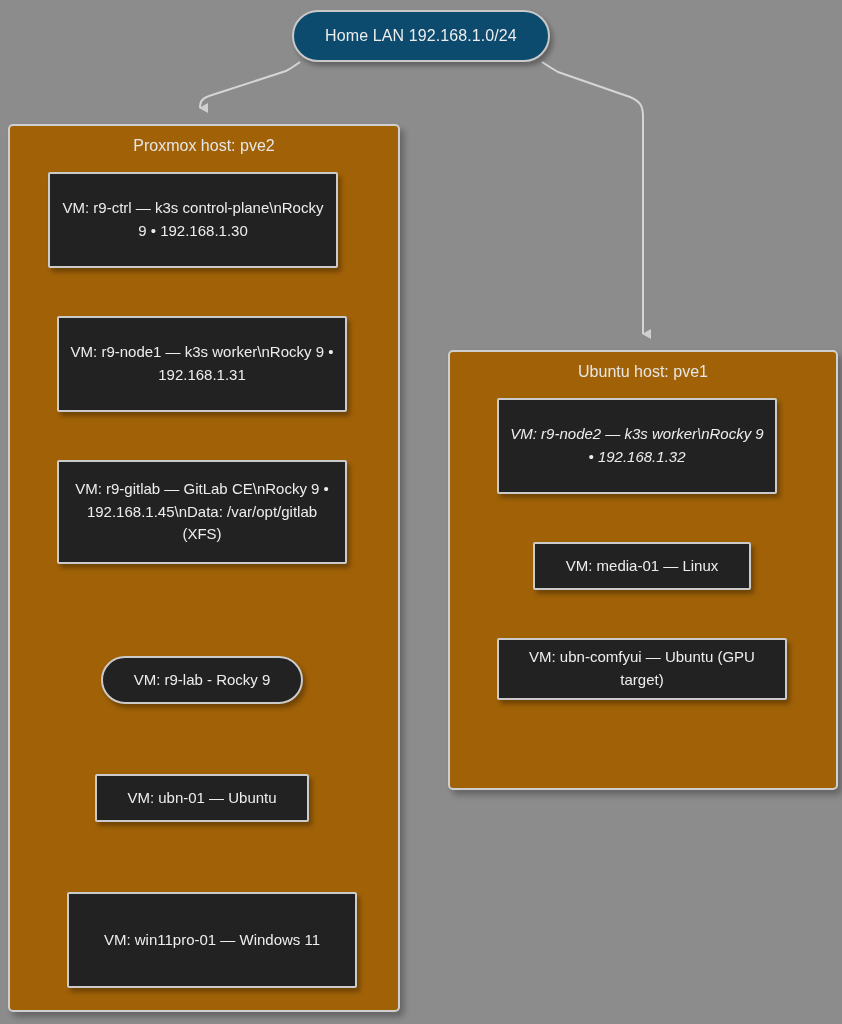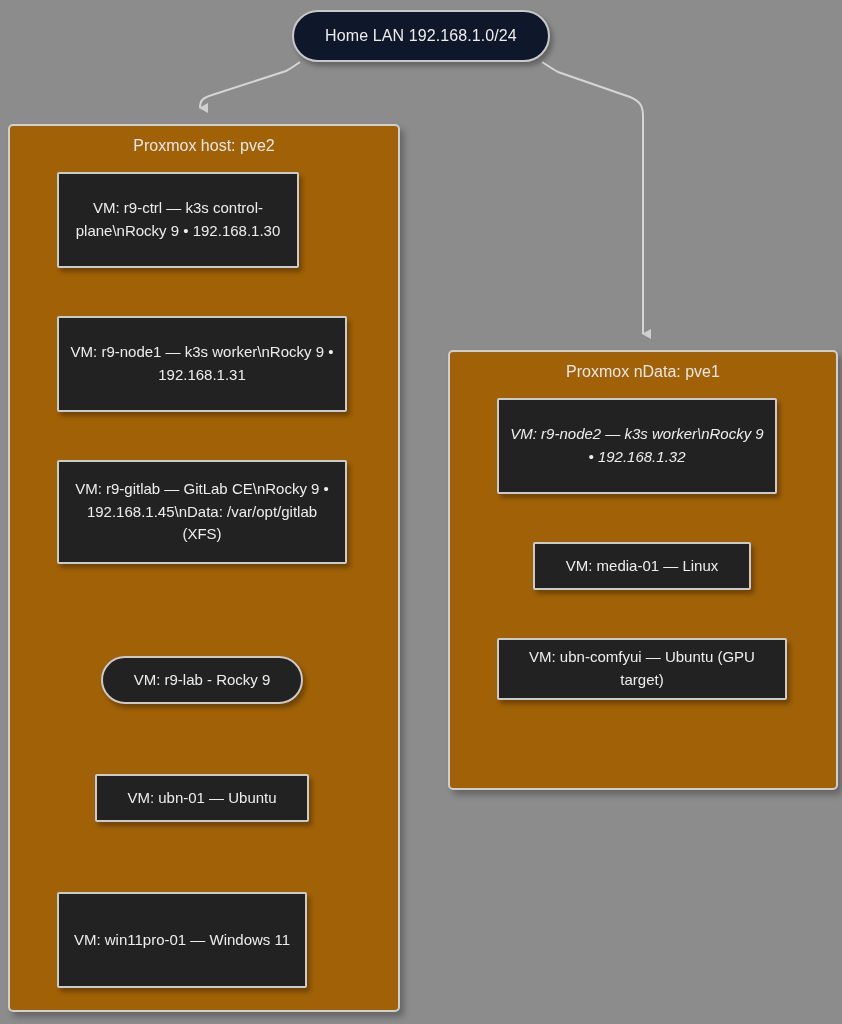--- a/index.html
+++ b/index.html
@@ -24,21 +24,21 @@
     pointer-events: none;
   }
 
   
   .root-node {
     position: absolute;
     left: 292px;
     top: 10px;
     width: 258px;
     height: 52px;
-    background: #0f172a;
+    background: #0c4a6e;
     border: 2px solid #c9c9c9;
     border-radius: 26px;
     box-shadow: 3px 4px 5px rgba(0,0,0,0.30);
     display: flex;
     align-items: center;
     justify-content: center;
     box-sizing: border-box;
     z-index: 5;
   }
   .root-node .label {
@@ -118,47 +118,47 @@
     <path d="M 542,62 C 548,66 551,68 558,72 L 630,97 C 640,101 643,106 643,116 L 643,334" fill="none" stroke="#d5d5d5" stroke-width="2" marker-end="url(#arrow)"></path>
   </svg>
 
   <div class="root-node">
     <span class="label">Home LAN 192.168.1.0/24</span>
   </div>
 
   <div class="host" id="host-pve2">
     <div class="host-title">Proxmox host: pve2</div>
 
-    <div class="vm" style="left:47px; top:46px; width:242px; height:96px;">
+    <div class="vm" style="left:38px; top:46px; width:290px; height:96px;">
       <span class="label">VM: r9-ctrl — k3s control-plane\nRocky 9 • 192.168.1.30</span>
     </div>
 
     <div class="vm" style="left:47px; top:190px; width:290px; height:96px;">
       <span class="label">VM: r9-node1 — k3s worker\nRocky 9 • 192.168.1.31</span>
     </div>
 
     <div class="vm" style="left:47px; top:334px; width:290px; height:104px;">
       <span class="label">VM: r9-gitlab — GitLab CE\nRocky 9 • 192.168.1.45\nData: /var/opt/gitlab (XFS)</span>
     </div>
 
     <div class="vm" style="left:91px; top:530px; width:202px; height:48px;border-radius:24px;">
       <span class="label">VM: r9-lab - Rocky 9</span>
     </div>
 
     <div class="vm" style="left:85px; top:648px; width:214px; height:48px;">
       <span class="label">VM: ubn-01 — Ubuntu</span>
     </div>
 
-    <div class="vm" style="left:47px; top:766px; width:250px; height:96px;">
+    <div class="vm" style="left:57px; top:766px; width:290px; height:96px;">
       <span class="label">VM: win11pro-01 — Windows 11</span>
     </div>
   </div>
 
   <div class="host" id="host-pve1">
-    <div class="host-title">Proxmox nData: pve1</div>
+    <div class="host-title">Ubuntu host: pve1</div>
 
     <div class="vm" style="left:47px; top:46px; width:280px; height:96px;font-style:italic;">
       <span class="label">VM: r9-node2 — k3s worker\nRocky 9 • 192.168.1.32</span>
     </div>
 
     <div class="vm" style="left:83px; top:190px; width:218px; height:48px;">
       <span class="label">VM: media-01 — Linux</span>
     </div>
 
     <div class="vm" style="left:47px; top:286px; width:290px; height:62px;">

